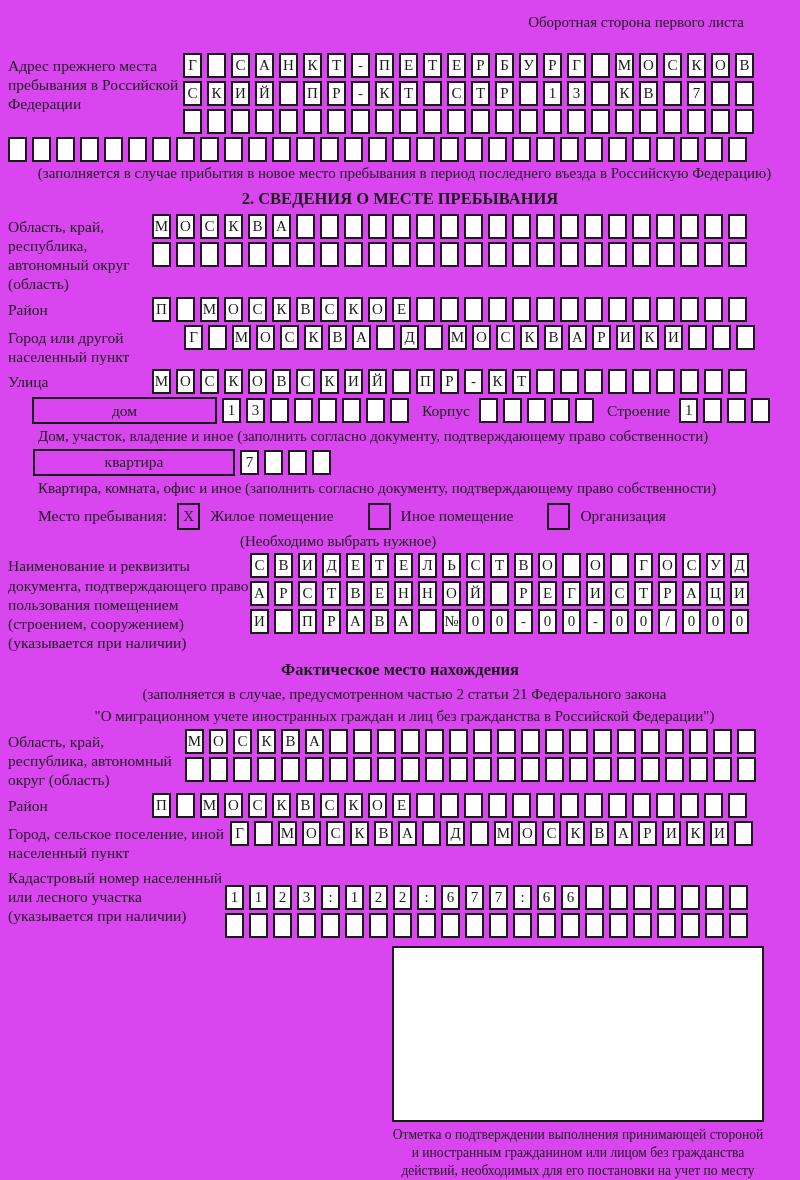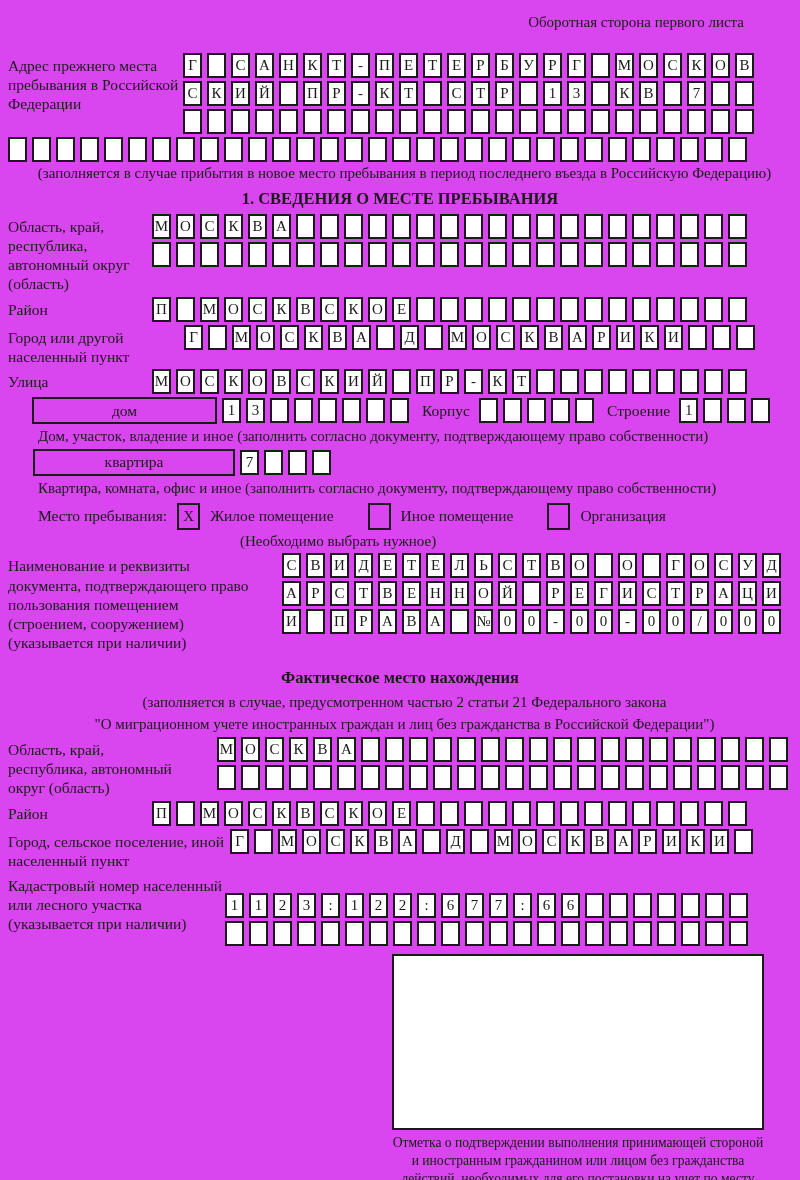--- a/index.html
+++ b/index.html
@@ -35,21 +35,21 @@
   .stayrow{ display:flex;align-items:center;gap:10px;margin:5px 0 2px 38px;font-size:15.5px; }
   .checkbox{
     flex:none;box-sizing:border-box;width:23px;height:27px;border:2px solid #1a1a1a;
     display:flex;align-items:center;justify-content:center;font-size:15px;
   }
   .opt-gap{ width:14px;flex:none; }
   
   .stamp-wrap{ margin:8px 0 0 392px;width:372px; }
   .stamp-box{ box-sizing:border-box;width:372px;height:176px;border:2px solid #1a1a1a;background:#fff; }
   .stamp-note{ margin-top:4px;text-align:center;font-size:13.6px;line-height:1.32; }
-  .mt6{margin-top:0;gap:32px;} .pt20{padding-top:20px;}
+  .mt6{margin-top:0;} .pt20{padding-top:20px;}
 </style>
 </head>
 <body>
 
 <div class="page">
 
   <div class="corner-note">Оборотная сторона первого листа</div>
 
   <div class="field" style="margin-top:22px;">
     <div class="flabel w175">Адрес прежнего места пребывания в Российской Федерации</div>
@@ -162,21 +162,21 @@
       <span class="cell"></span>
       <span class="cell"></span>
       <span class="cell"></span>
       <span class="cell"></span>
       <span class="cell"></span>
       <span class="cell"></span>
       <span class="cell"></span>
     </div>
   <div class="note center">(заполняется в случае прибытия в новое место пребывания в период последнего въезда в Российскую Федерацию)</div>
 
-  <div class="sec-title">1. СВЕДЕНИЯ О МЕСТЕ ПРЕБЫВАНИЯ</div>
+  <div class="sec-title">2. СВЕДЕНИЯ О МЕСТЕ ПРЕБЫВАНИЯ</div>
 
   <div class="field">
     <div class="flabel w144">Область, край, республика, автономный округ (область)</div>
     <div class="rows">
       <div class="cells">
           <span class="cell">М</span>
           <span class="cell">О</span>
           <span class="cell">С</span>
           <span class="cell">К</span>
           <span class="cell">В</span>
@@ -445,21 +445,21 @@
           <span class="cell">0</span>
           <span class="cell">0</span>
           <span class="cell">/</span>
           <span class="cell">0</span>
           <span class="cell">0</span>
           <span class="cell">0</span>
         </div>
     </div>
   </div>
 
-  <div class="sec-title" style="margin-top:16px;">Фактическое место нахождения</div>
+  <div class="sec-title" style="margin-top:8px;">Фактическое место нахождения</div>
   <div class="note center">(заполняется в случае, предусмотренном частью 2 статьи 21 Федерального закона</div>
   <div class="note center">"О миграционном учете иностранных граждан и лиц без гражданства в Российской Федерации")</div>
 
   <div class="field mt6">
     <div class="flabel" style="width:177px;">Область, край, республика, автономный округ (область)</div>
     <div class="rows">
       <div class="cells">
           <span class="cell">М</span>
           <span class="cell">О</span>
           <span class="cell">С</span>

